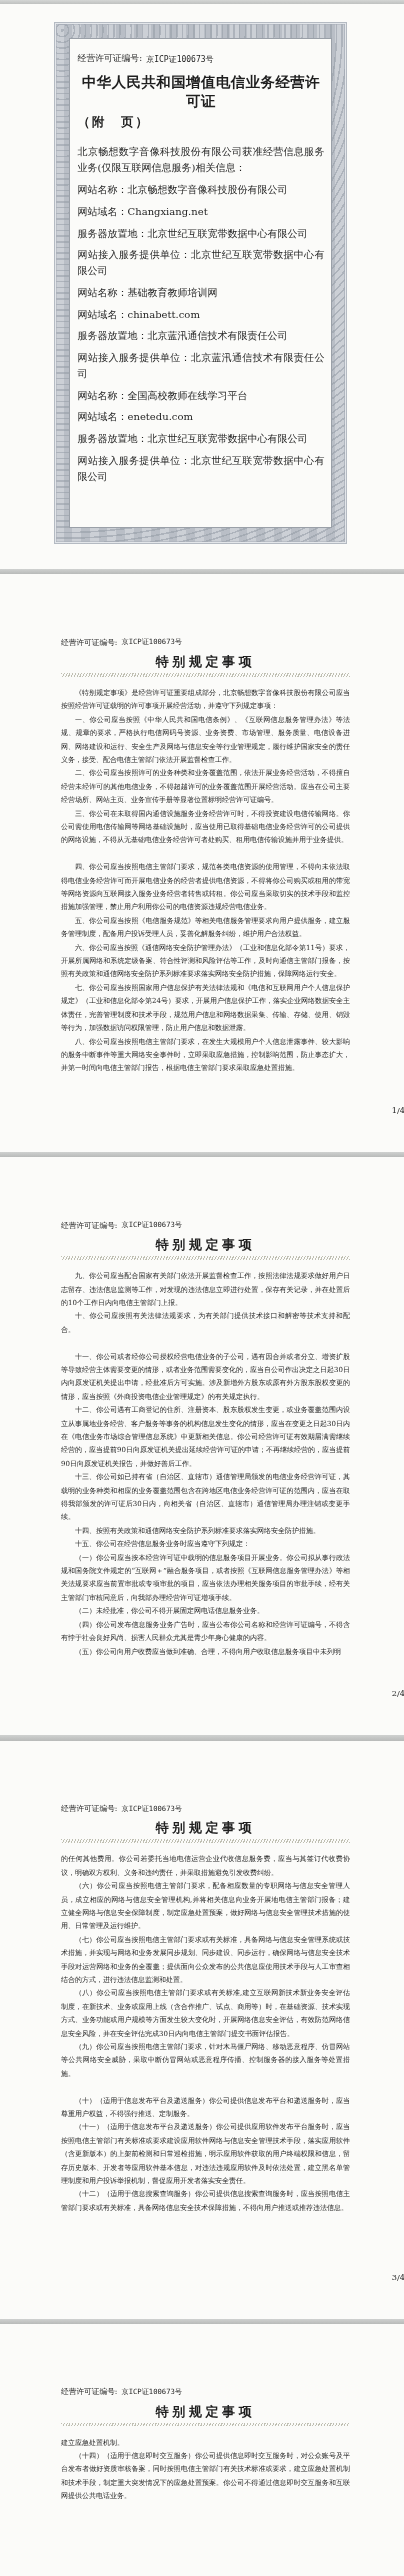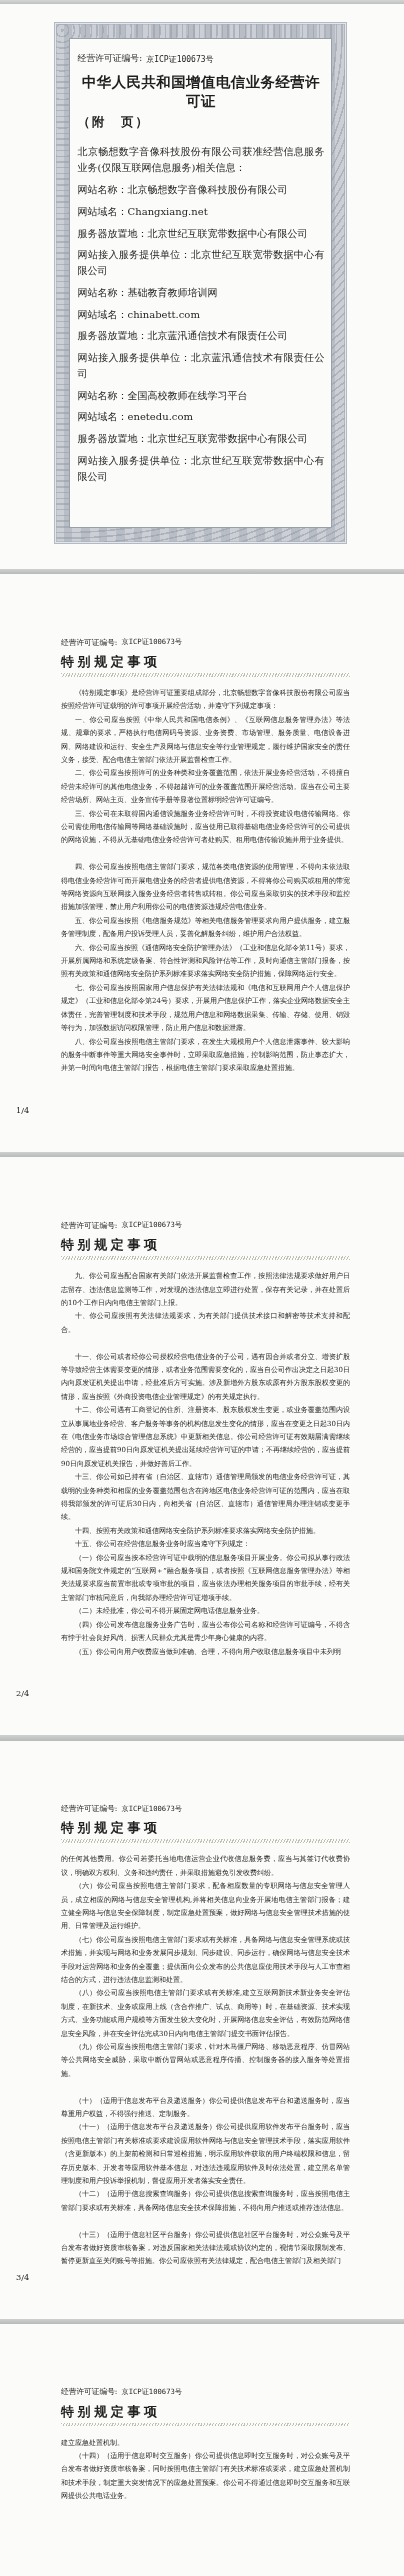--- a/index.html
+++ b/index.html
@@ -49,33 +49,33 @@
     margin:0 0 5.7px; font-size:10px; line-height:16px;
     text-align:justify; word-break:break-all;
   }
   .appendix p.intro { margin-bottom:6px; }
 
   
   .prov { padding:63px 55px 0 61px; box-sizing:border-box; }
   .prov .hdr2 { display:flex; align-items:flex-end; gap:4.1px; }
   .prov .hl { font-size:7.7px; }
   .prov .hv { font-size:7.2px; padding-bottom:0.5px; font-family:"DejaVu Sans Mono","Liberation Mono",monospace; }
-  .prov h2 { margin:5.2px 0 2.1px; font-size:13px; font-weight:700; letter-spacing:3.6px; }
+  .prov h2 { margin:5.2px 0 2.1px; text-align:center; font-size:13px; font-weight:700; letter-spacing:3.6px; }
   .wavy {
     height:3.6px; margin:1px 0 10.3px;
     background:repeating-linear-gradient(115deg,#b5b5a6 0 1px, rgba(0,0,0,0) 1px 2.6px);
     opacity:.85;
   }
   .prov .body p {
     margin:0; font-size:7px; line-height:13.4px;
     text-align:justify; word-break:break-all; text-indent:2em;
   }
   .prov .body p.noindent { text-indent:0; }
   .prov .body p.gap { margin-top:13.4px; }
-  .pnum { position:absolute; left:16px; right:0; bottom:37px; text-align:left; font-size:8.2px; }
+  .pnum { position:absolute; left:16px; right:0; bottom:37px; text-align:right; font-size:8.2px; }
 
   #p2,#p3,#p4 { height:578px; }
   #p5 { height:551px; }
 </style>
 </head>
 <body>
 
 <div id="canvas">
 
   <div class="strip"></div>
@@ -167,21 +167,20 @@
     <div class="wavy"></div>
     <div class="body">
       <p class="noindent">的任何其他费用。你公司若委托当地电信运营企业代收信息服务费，应当与其签订代收费协议，明确双方权利、义务和违约责任，并采取措施避免引发收费纠纷。</p>
       <p>（六）你公司应当按照电信主管部门要求，配备相应数量的专职网络与信息安全管理人员，成立相应的网络与信息安全管理机构,并将相关信息向业务开展地电信主管部门报备；建立健全网络与信息安全保障制度，制定应急处置预案，做好网络与信息安全管理技术措施的使用、日常管理及运行维护。</p>
       <p>（七）你公司应当按照电信主管部门要求或有关标准，具备网络与信息安全管理系统或技术措施，并实现与网络和业务发展同步规划、同步建设、同步运行，确保网络与信息安全技术手段对运营网络和业务的全覆盖；提供面向公众发布的公共信息应使用技术手段与人工审查相结合的方式，进行违法信息监测和处置。</p>
       <p>（八）你公司应当按照电信主管部门要求或有关标准,建立互联网新技术新业务安全评估制度，在新技术、业务或应用上线（含合作推广、试点、商用等）时，在基础资源、技术实现方式、业务功能或用户规模等方面发生较大变化时，开展网络信息安全评估，有效防范网络信息安全风险，并在安全评估完成30日内向电信主管部门提交书面评估报告。</p>
       <p>（九）你公司应当按照电信主管部门要求，针对木马僵尸网络、移动恶意程序、仿冒网站等公共网络安全威胁，采取中断仿冒网站或恶意程序传播、控制服务器的接入服务等处置措施。</p>
       <p class="gap">（十）（适用于信息发布平台及递送服务）你公司提供信息发布平台和递送服务时，应当尊重用户权益，不得强行推送、定制服务。</p>
       <p>（十一）（适用于信息发布平台及递送服务）你公司提供应用软件发布平台服务时，应当按照电信主管部门有关标准或要求建设应用软件网络与信息安全管理技术手段，落实应用软件（含更新版本）的上架前检测和日常巡检措施，明示应用软件获取的用户终端权限和信息，留存历史版本、开发者等应用软件基本信息，对违法违规应用软件及时依法处置，建立黑名单管理制度和用户投诉举报机制，督促应用开发者落实安全责任。</p>
       <p>（十二）（适用于信息搜索查询服务）你公司提供信息搜索查询服务时，应当按照电信主管部门要求或有关标准，具备网络信息安全技术保障措施，不得向用户推送或推荐违法信息。</p>
-      <p class="gap">（十三）（适用于信息社区平台服务）你公司提供信息社区平台服务时，对公众账号及平台发布者做好资质审核备案，对违反国家相关法律法规或协议约定的，视情节采取限制发布、暂停更新直至关闭账号等措施。你公司应依照有关法律规定，配合电信主管部门及相关部门</p>
     </div>
     <div class="pnum">3/4</div>
   </section>
 
   <div class="divider"></div>
 
   <section class="pg prov" id="p5">
     <div class="hdr2">
       <span class="hl">经营许可证编号:</span>
       <span class="hv">京ICP证100673号</span>

